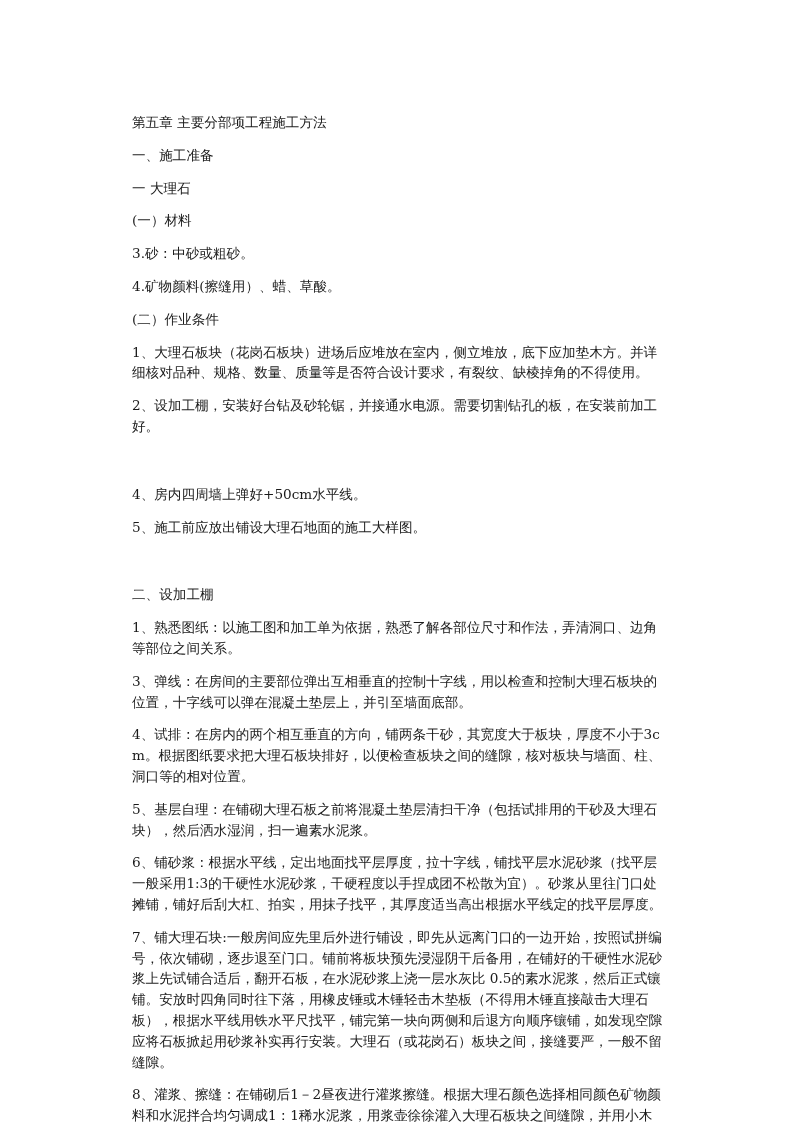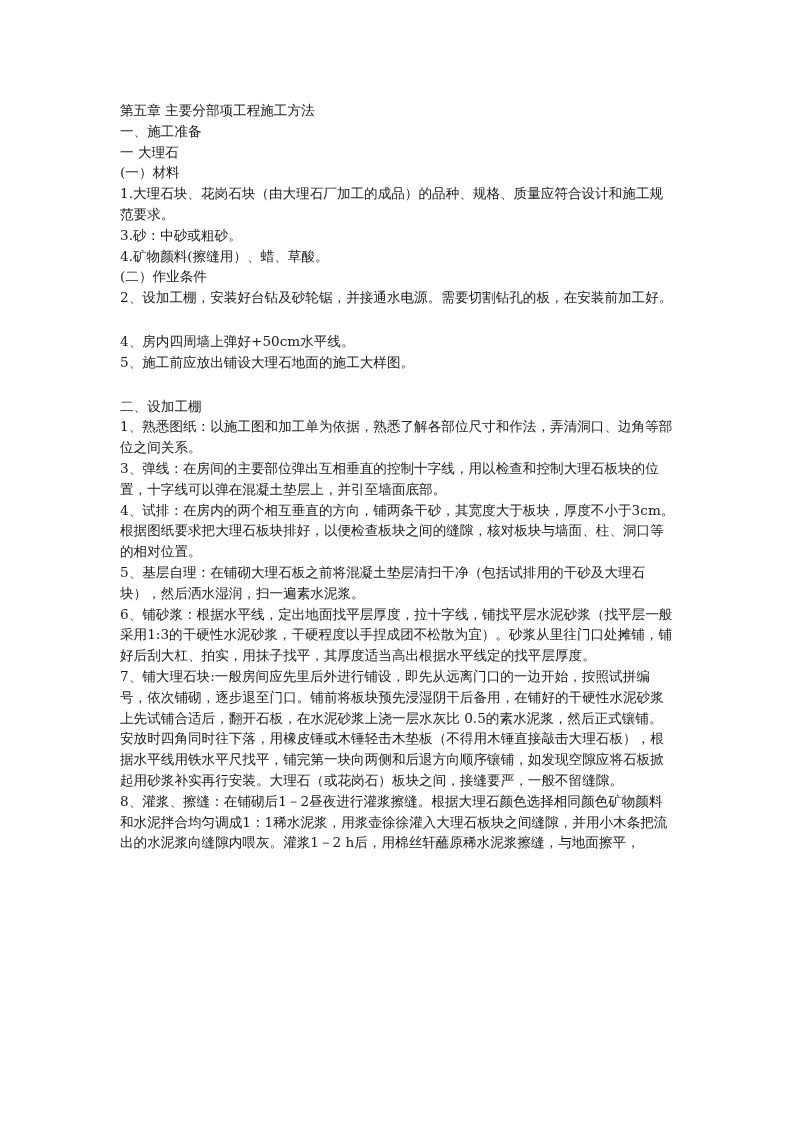--- a/index.html
+++ b/index.html
@@ -7,35 +7,35 @@
   .page {
     position: absolute;
     left: 120px;
     top: 100px;
     width: 556px;
     font-family: "DejaVu Serif", "Liberation Serif", serif;
     font-size: 13.6px;
     line-height: 20.8px;
     color: #1a1a1a;
   }
-  .line { white-space: pre-wrap; word-break: break-all; margin: 0; }
+  .line { white-space: pre-wrap; word-break: break-all; margin: 12px; }
   .blank-lg { height: 23px; }
 </style>
 </head>
 <body>
 
 <div class="page">
   <p class="line">第五章 主要分部项工程施工方法</p>
   <p class="line">一、施工准备</p>
   <p class="line">一 大理石</p>
   <p class="line">(一）材料</p>
-  <p class="line">1.大理石块、花岗石块（由大理石厂加工的成品）的品种、规格、质量应符合设计和施工规范要求。</p>
   <p class="line">3.砂：中砂或粗砂。</p>
   <p class="line">4.矿物颜料(擦缝用）、蜡、草酸。</p>
   <p class="line">(二）作业条件</p>
+  <p class="line">1、大理石板块（花岗石板块）进场后应堆放在室内，侧立堆放，底下应加垫木方。并详细核对品种、规格、数量、质量等是否符合设计要求，有裂纹、缺棱掉角的不得使用。</p>
   <p class="line">2、设加工棚，安装好台钻及砂轮锯，并接通水电源。需要切割钻孔的板，在安装前加工好。</p>
   <div class="blank-lg"></div>
   <p class="line">4、房内四周墙上弹好+50cm水平线。</p>
   <p class="line">5、施工前应放出铺设大理石地面的施工大样图。</p>
   <div class="blank-lg"></div>
   <p class="line">二、设加工棚</p>
   <p class="line">1、熟悉图纸：以施工图和加工单为依据，熟悉了解各部位尺寸和作法，弄清洞口、边角等部位之间关系。</p>
   <p class="line">3、弹线：在房间的主要部位弹出互相垂直的控制十字线，用以检查和控制大理石板块的位置，十字线可以弹在混凝土垫层上，并引至墙面底部。</p>
   <p class="line">4、试排：在房内的两个相互垂直的方向，铺两条干砂，其宽度大于板块，厚度不小于3cm。根据图纸要求把大理石板块排好，以便检查板块之间的缝隙，核对板块与墙面、柱、洞口等的相对位置。</p>
   <p class="line">5、基层自理：在铺砌大理石板之前将混凝土垫层清扫干净（包括试排用的干砂及大理石块），然后洒水湿润，扫一遍素水泥浆。</p>

